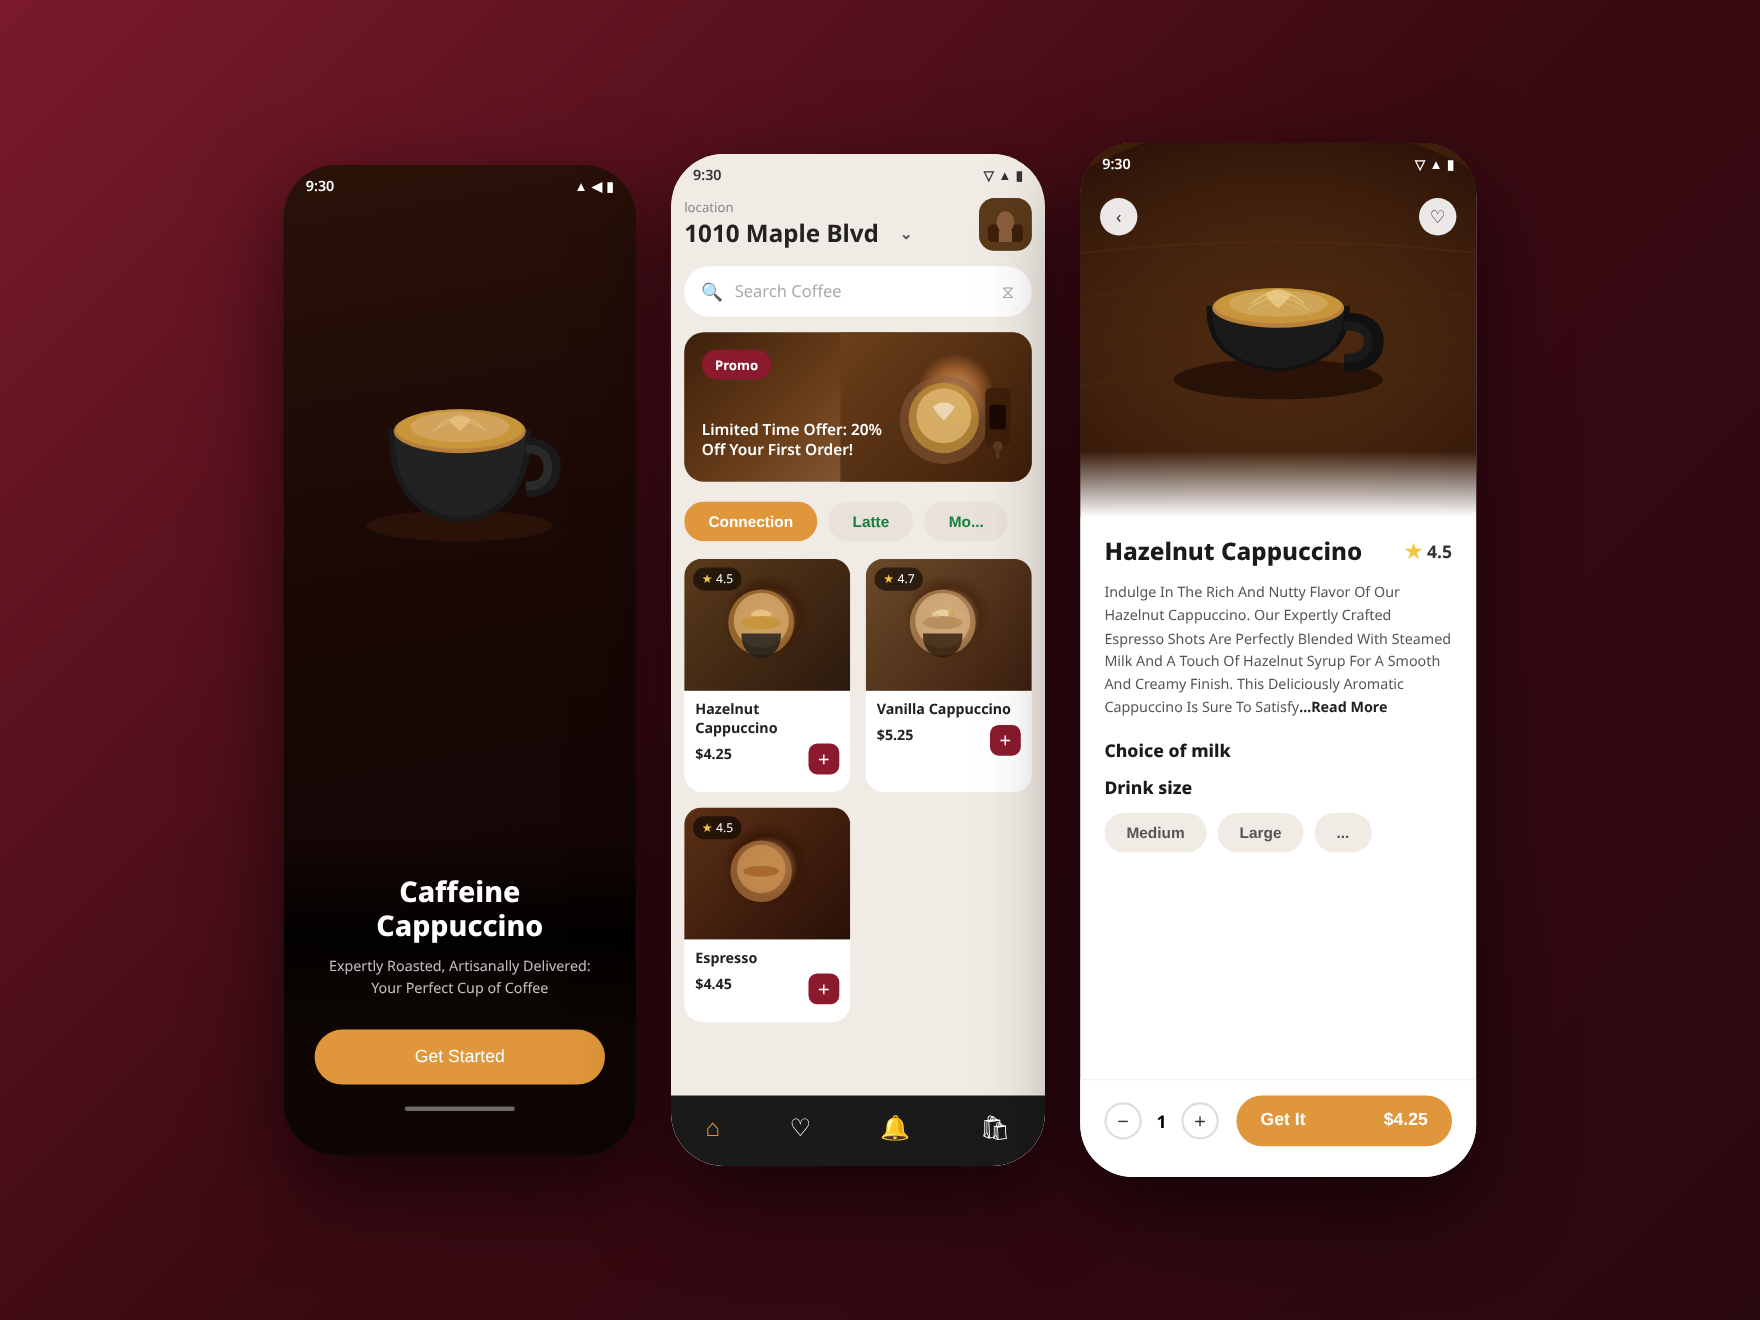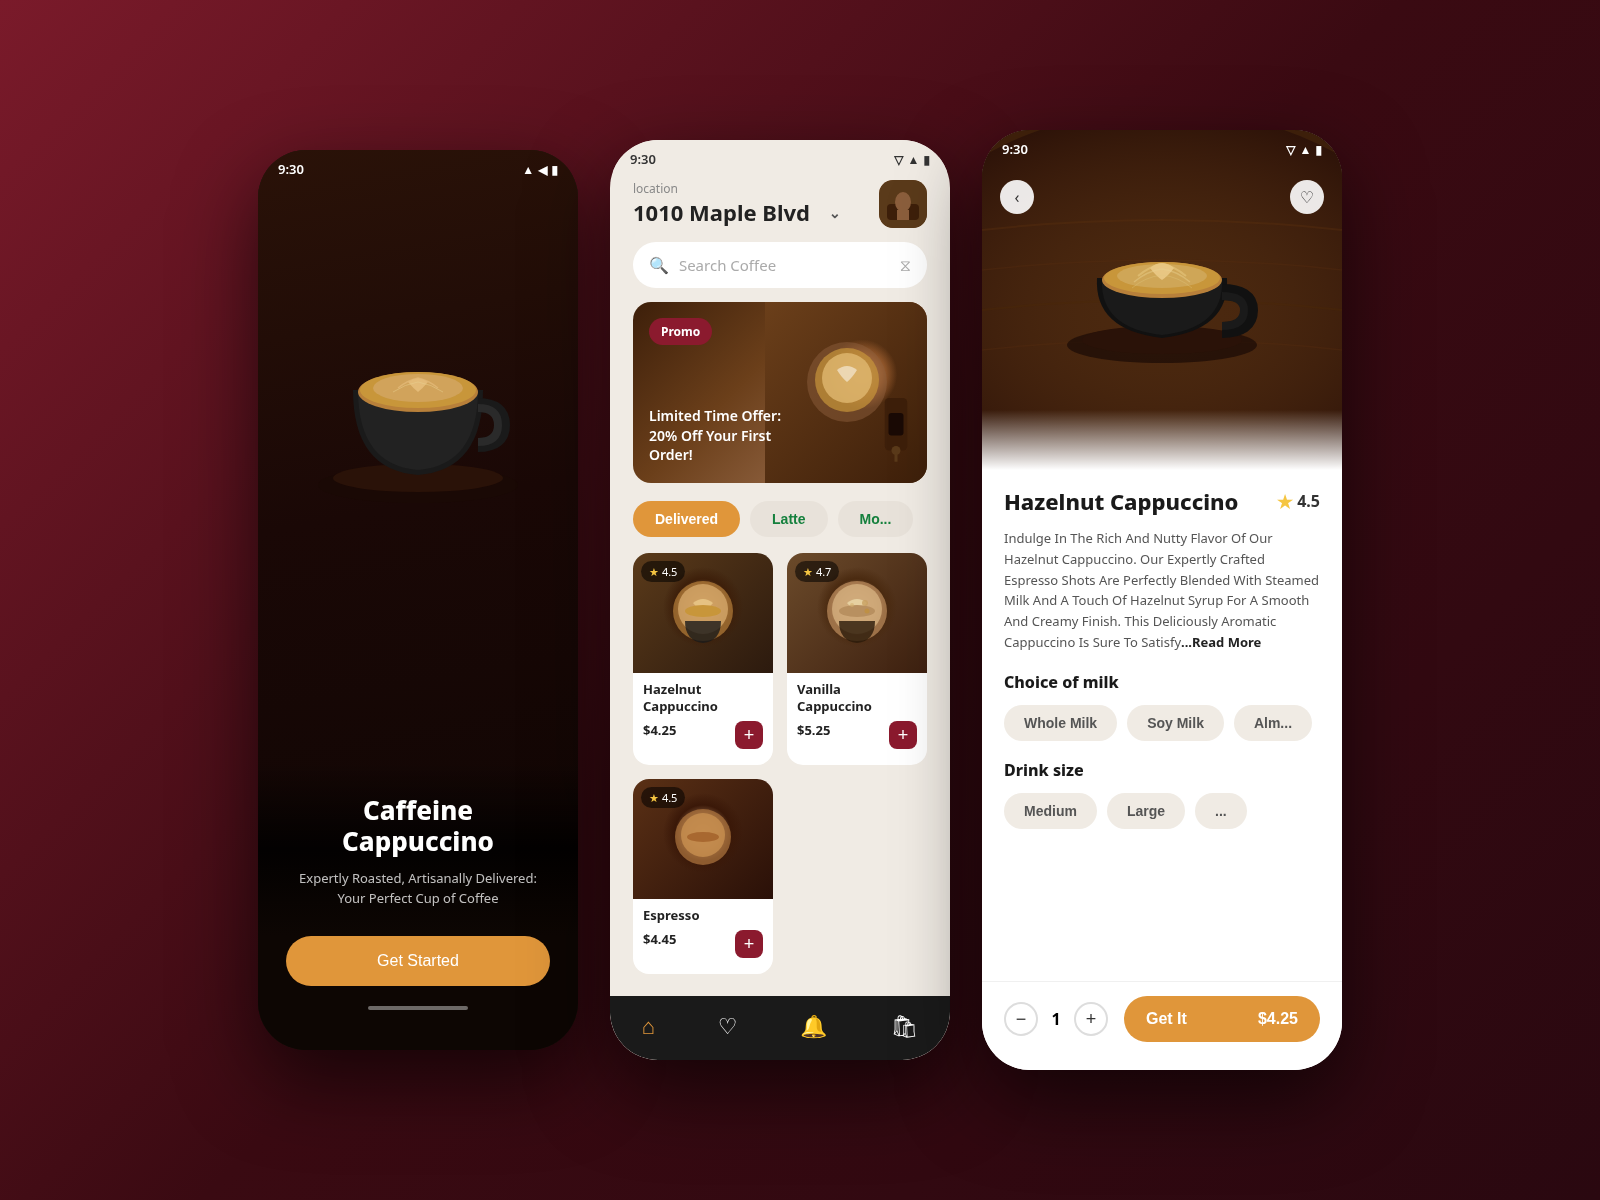--- a/index.html
+++ b/index.html
@@ -106,21 +106,21 @@
     .phone-2 {
       width: 340px;
       height: 920px;
       background: #f0ebe4;
     }
     .phone-2 .status-bar {
       background: #f0ebe4;
       color: #333;
     }
     .phone-2-content {
-      padding: 0 23px;
+      padding: 0 12px;
       overflow: hidden;
     }
     .location-row {
       display: flex;
       justify-content: space-between;
       align-items: flex-start;
       margin-top: 8px;
     }
     .location-label {
       font-size: 12px;
@@ -160,21 +160,21 @@
     }
     .search-text {
       color: #aaa;
       font-size: 15px;
       flex: 1;
     }
     .promo-banner {
       border-radius: 18px;
       overflow: hidden;
       position: relative;
-      height: 181px;
+      height: 136px;
       background: linear-gradient(135deg, #3d1f0a 0%, #6b3f1a 40%, #8b5e3c 70%, #5a3a1a 100%);
       margin-bottom: 18px;
     }
     .promo-coffee-visual {
       position: absolute;
       right: 0; top: 0; bottom: 0;
       width: 55%;
       background:
         radial-gradient(ellipse 50px 50px at 60% 40%, #c8966a 0%, #a06030 40%, transparent 70%),
         linear-gradient(135deg, #6b3f1a 0%, #3d1f0a 100%);
@@ -564,21 +564,21 @@
           <rect x="10" y="30" width="20" height="30" rx="4" fill="#1a0a05"></rect>
           <circle cx="20" cy="80" r="6" fill="#5a3a1a"></circle>
           <rect x="18" y="85" width="4" height="10" fill="#5a3a1a"></rect>
         </svg>
       </div>
       <div class="promo-tag">Promo</div>
       <div class="promo-text">Limited Time Offer: 20% Off Your First Order!</div>
     </div>
 
     <div class="category-row">
-      <button class="cat-btn active">Delivered</button>
+      <button class="cat-btn active">Connection</button>
       <button class="cat-btn inactive">Latte</button>
       <button class="cat-btn inactive">Mo...</button>
     </div>
 
     <div class="products-grid">
 
       <div class="product-card">
         <div class="product-img hazelnut-bg">
           <svg viewBox="0 0 140 120" width="140" height="120">
             <circle cx="70" cy="58" r="30" fill="#b8803a" opacity="0.7"></circle>
@@ -717,25 +717,20 @@
         <span class="star" style="font-size:18px;">★</span>
         <span>4.5</span>
       </div>
     </div>
 
     <p class="detail-desc">
       <span>Indulge In The Rich And Nutty Flavor Of Our Hazelnut Cappuccino. Our Expertly Crafted Espresso Shots Are Perfectly Blended With Steamed Milk And A Touch Of Hazelnut Syrup For A Smooth And Creamy Finish. This Deliciously Aromatic Cappuccino Is Sure To Satisfy</span><span class="read-more">...Read More</span>
     </p>
 
     <div class="section-label">Choice of milk</div>
-    <div class="options-row">
-      <button class="option-pill">Whole Milk</button>
-      <button class="option-pill">Soy Milk</button>
-      <button class="option-pill">Alm...</button>
-    </div>
 
     <div class="section-label">Drink size</div>
     <div class="options-row">
       <button class="option-pill">Medium</button>
       <button class="option-pill">Large</button>
       <button class="option-pill">...</button>
     </div>
   </div>
 
   <div class="detail-bottom">

